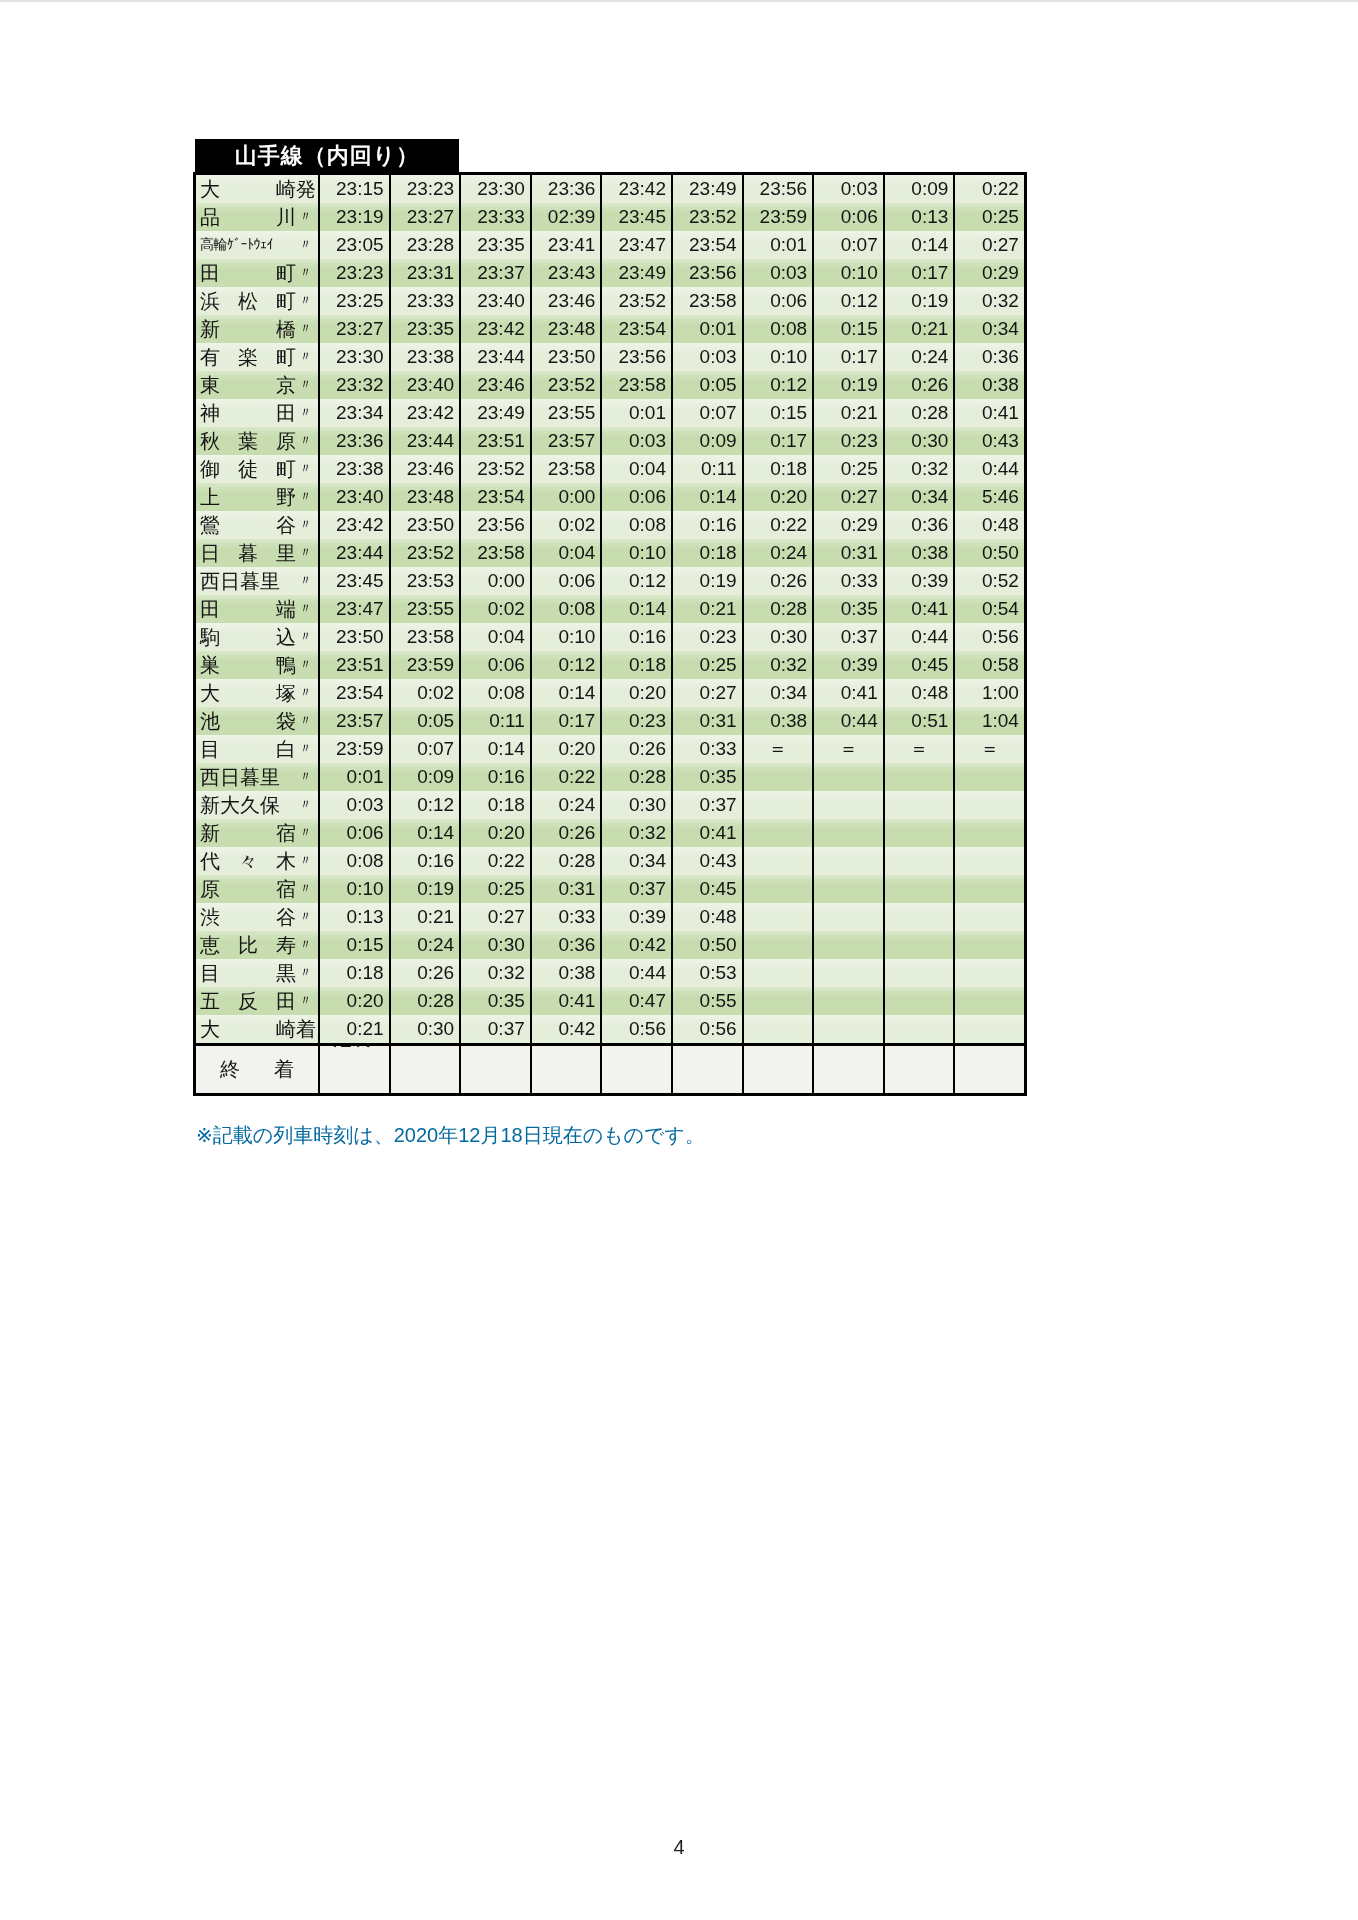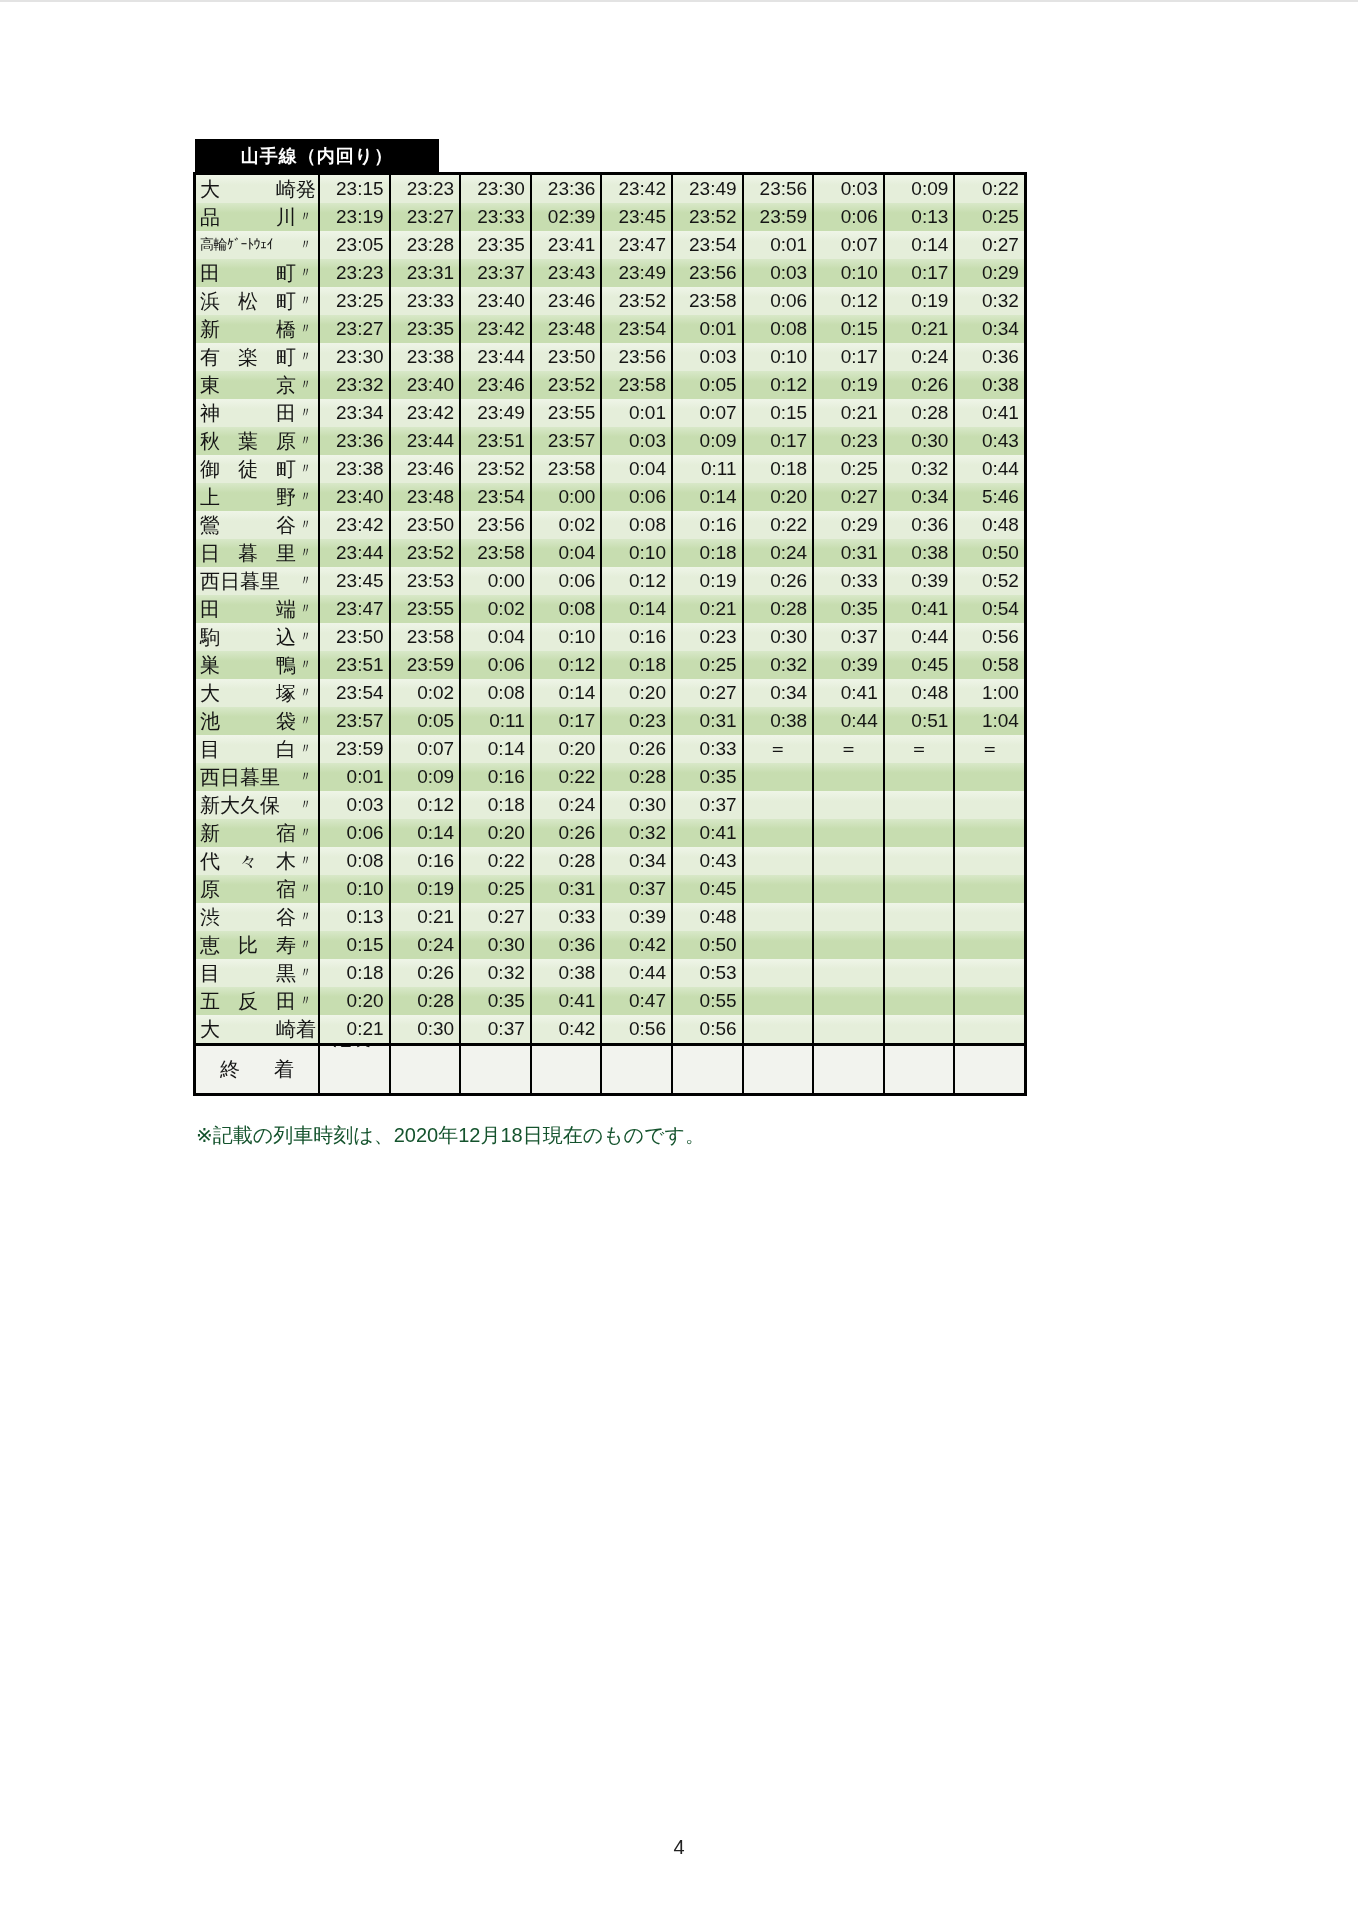--- a/index.html
+++ b/index.html
@@ -3,22 +3,22 @@
 <meta charset="utf-8">
 <style>
   html,body{margin:0;padding:0;}
   body{
     width:1358px;height:1920px;position:relative;background:#ffffff;
     font-family:"Liberation Sans","DejaVu Sans",sans-serif;color:#111;
     overflow:hidden;
   }
   .top-edge{position:absolute;left:0;top:0;width:1358px;height:2px;background:#e3e3e3;}
   .title-bar{
-    position:absolute;left:195px;top:139px;width:244px;height:34px;background:#000;
-    color:#fff;font-size:18px;font-weight:bold;display:flex;align-items:center;justify-content:center;
+    position:absolute;left:195px;top:139px;width:264px;height:34px;background:#000;
+    color:#fff;font-size:22px;font-weight:bold;display:flex;align-items:center;justify-content:center;
     letter-spacing:1px;
   }
   .tt-wrap{
     position:absolute;left:193px;top:172px;border:3px solid #000;background:#fff;
   }
   .tt{
     display:grid;
     grid-template-columns:122px repeat(10,70.6px);
   }
   .cell{
@@ -36,21 +36,21 @@
   .st-mark{width:19px;text-align:center;font-size:20px;flex:none;}
   .st-mark.ditto{font-size:14px;color:#222;}
   
   .term{height:50px;border-top:3px solid #000;background:#f2f3ee;gap:40px;}
   .term.lab{justify-content:center;gap:34px;font-size:20px;}
   .term.first{flex-direction:column;justify-content:center;align-items:stretch;border-left:2px solid #000;padding:0 5px 0 0;}
   .term.first .l1{text-align:center;font-size:19px;line-height:22px;}
   .term.first .l2{text-align:right;font-size:19px;line-height:22px;}
   .term.dots{flex-direction:column;justify-content:center;align-items:center;border-left:2px solid #000;}
   .term.dots span{font-size:14px;line-height:20px;letter-spacing:4px;text-indent:4px;color:#222;}
-  .notes{position:absolute;left:196px;top:1120px;font-size:20px;line-height:30px;color:#14532d;}
+  .notes{position:absolute;left:196px;top:1120px;font-size:20px;line-height:30px;color:#0369a1;}
   .page-num{position:absolute;left:0;top:1836px;width:1358px;text-align:center;font-size:20px;color:#222;}
 </style>
 </head>
 <body>
 
 <div class="top-edge"></div>
 
 <div class="title-bar">
   <span>山手線（内回り）</span>
 </div>

